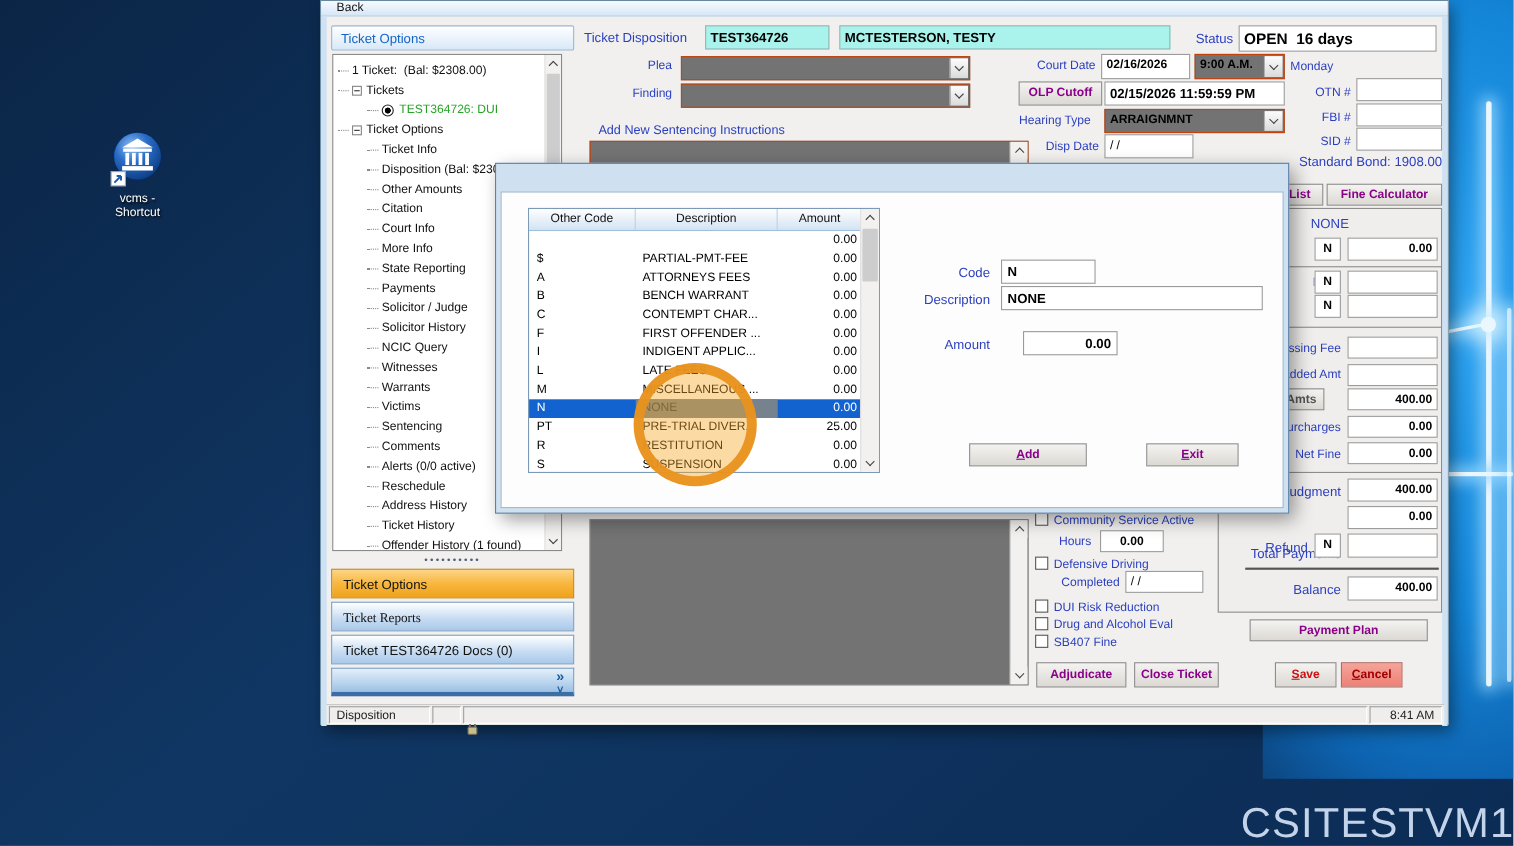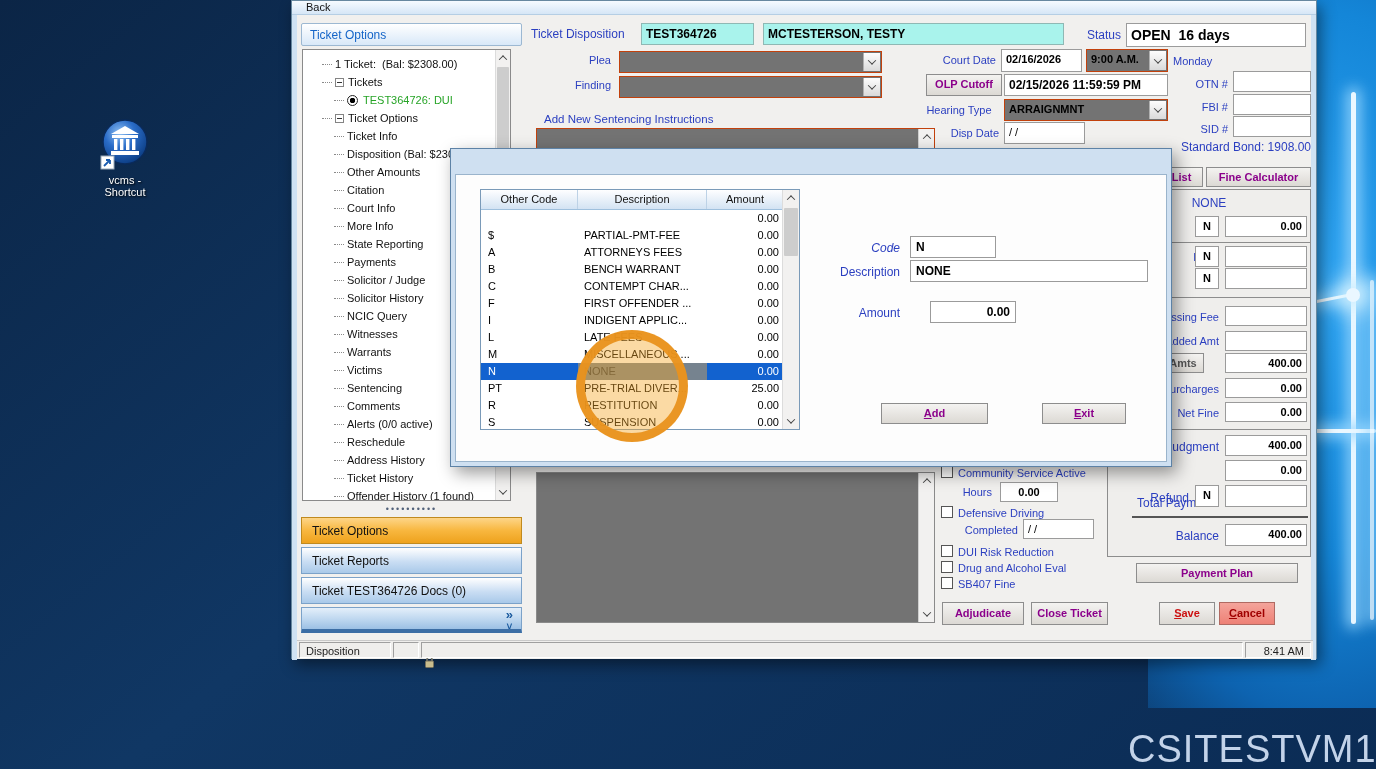--- a/index.html
+++ b/index.html
@@ -43,21 +43,21 @@
 
   
   .sbar { position:absolute; background:#f2f1f0; border-left:1px solid #dcdcdc; }
   .sb-btn { position:absolute; left:0; width:100%; height:16px; display:flex; align-items:center; justify-content:center; background:#f2f1f0; }
   .sb-thumb { position:absolute; left:1px; right:1px; background:#cdcdcd; border-radius:1px; }
 
   
   #side-hdr { left:9px; top:22px; width:221px; height:23px; background:linear-gradient(#ffffff,#d8e8f8); border:1px solid #9cb8d2; border-radius:2px; color:#1565c8; font-size:12px; padding:4px 0 0 8px; }
   #tree { left:10px; top:48px; width:209px; height:452px; background:#fff; border:1px solid #8a8a8a; overflow:hidden; }
   .tree-item { height:18px; display:flex; align-items:center; font-size:11px; color:#111; white-space:pre; }
-  .tree-item.lvl0 { padding-left:19px; }
+  .tree-item.lvl0 { padding-left:4px; }
   .tree-item.lvl1 { padding-left:31px; }
   .stub { display:inline-block; width:10px; height:1px; border-top:1px dotted #8a8a8a; margin-right:3px; flex:0 0 auto; }
   .exp { display:inline-block; width:9px; height:9px; border:1px solid #848484; background:#fff; position:relative; margin-right:4px; flex:0 0 auto; }
   .exp::before { content:''; position:absolute; left:1px; right:1px; top:3px; border-top:1px solid #333; }
   .rdo { display:inline-block; width:11px; height:11px; border:1px solid #222; border-radius:50%; background:radial-gradient(circle,#000 0 2.5px,#fff 3px); margin-right:5px; flex:0 0 auto; }
   .green { color:#27a427; }
 
   #splitter { left:9px; top:505px; width:221px; height:9px; text-align:center; color:#51617a; font-size:9px; letter-spacing:2px; line-height:7px; }
   .navbtn { position:absolute; left:9px; width:221px; height:27px; background:linear-gradient(#ffffff,#c9ddf3 55%,#a9c9e9); border:1px solid #7ba2c9; font-size:12px; color:#111; padding:6px 0 0 10px; }
   .navbtn.active { background:linear-gradient(#fdd588,#f8b73f 50%,#eea21d); border-color:#c08a1e; }
@@ -179,21 +179,21 @@
           <span class="ch up"></span>
         </div>
       <div class="sb-thumb" style="top:17px;height:146px;"></div>
       <div class="sb-btn" style="bottom:0;">
           <span class="ch dn"></span>
         </div>
     </div>
 
     <div id="splitter" class="abs">••••••••••</div>
     <div class="navbtn abs active" style="top: 516px;">Ticket Options</div>
-      <div class="navbtn abs" style="top: 546px;">Ticket Reports</div>
+      <div class="navbtn abs" style="top: 546px; font-family: Liberation Serif, serif;">Ticket Reports</div>
       <div class="navbtn abs" style="top: 576px;">Ticket TEST364726 Docs (0)</div>
       <div id="nav-stack"></div>
     <div id="nav-foot" class="abs">
       <div class="arr">»<br><span style="font-size:10px;">˅</span></div>
     </div>
 
     <div id="statusbar" class="abs">
       <div class="scell" style="left:2px;width:92px;">Disposition</div>
       <div class="scell" style="left:96px;width:26px;">
         <svg width="11" height="13" viewBox="0 0 11 13" style="margin-top:-1px;">
@@ -422,21 +422,21 @@
           <div class="sb-btn" style="top:0;">
               <span class="ch up"></span>
             </div>
           <div class="sb-thumb" style="top:18px;height:48px;"></div>
           <div class="sb-btn" style="bottom:0;">
               <span class="ch dn"></span>
             </div>
         </div>
       </div>
 
-      <div class="dlbl" style="left:388px;top:66px;width:56px;font-style:italic;">Code</div>
+      <div class="dlbl" style="left:388px;top:66px;width:56px;">Code</div>
       <div class="dfld" style="left:454px;top:61px;width:86px;height:22px;">N</div>
       <div class="dlbl" style="left:368px;top:90px;width:76px;">Description</div>
       <div class="dfld" style="left:454px;top:85px;width:238px;height:22px;">NONE</div>
       <div class="dlbl" style="left:388px;top:131px;width:56px;">Amount</div>
       <div class="dfld" style="left:474px;top:126px;width:86px;height:22px;text-align:right;">0.00</div>
 
       <div class="btn ulf" style="left:425px;top:228px;width:107px;height:21px;">Add</div>
       <div class="btn ulf" style="left:586px;top:228px;width:84px;height:21px;">Exit</div>
     </div>
   </div>

